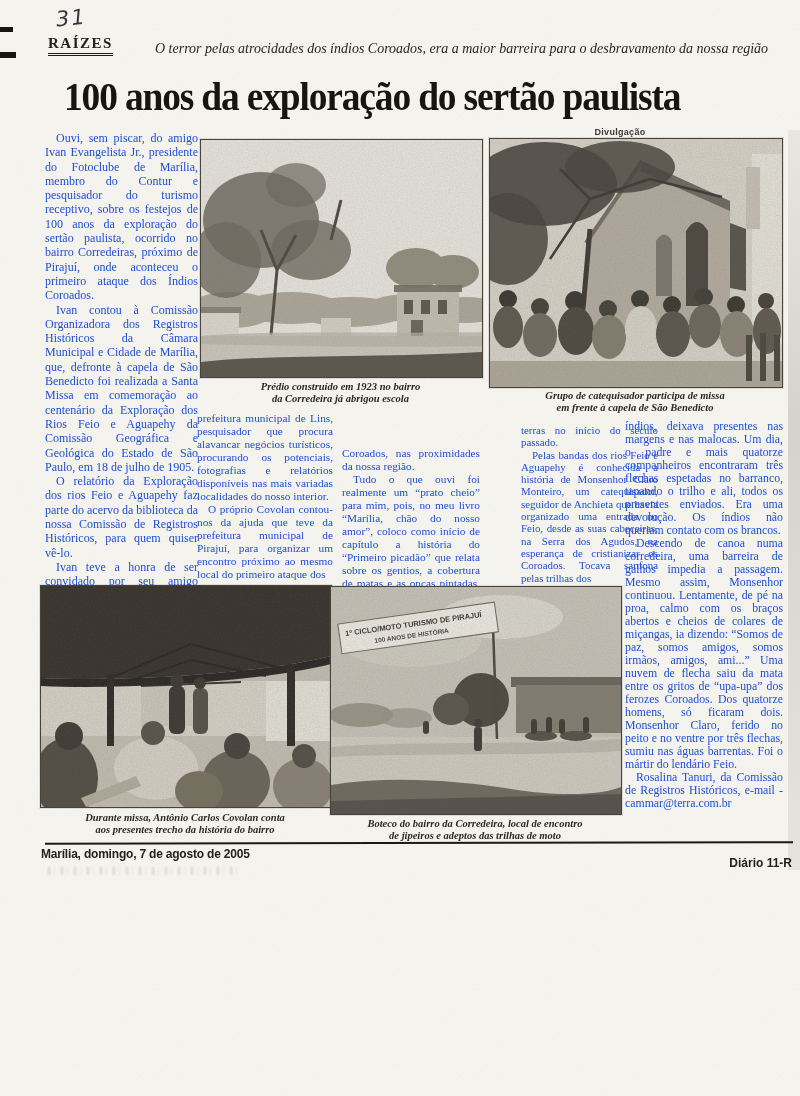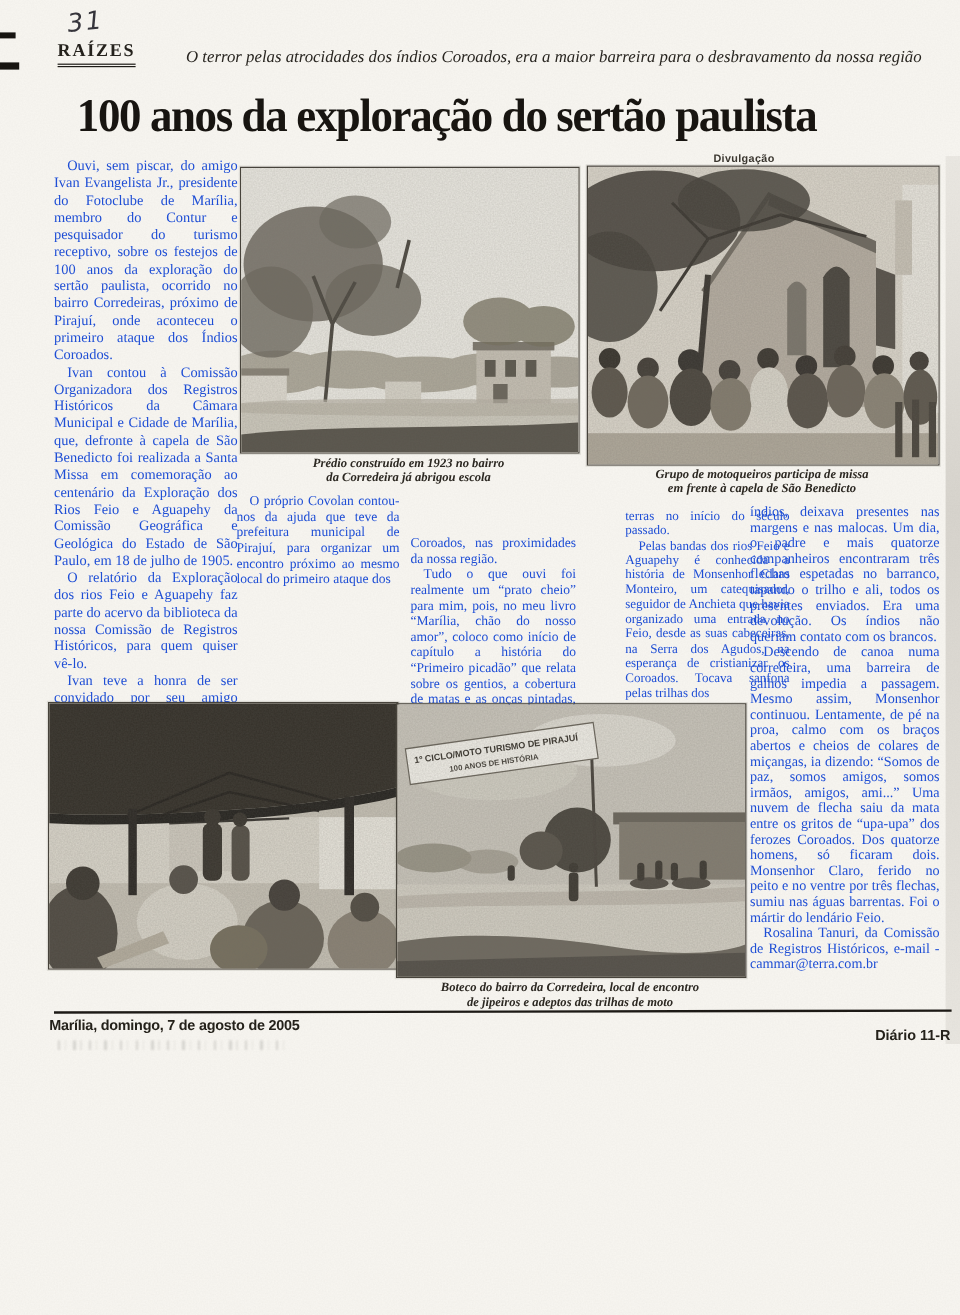--- a/index.html
+++ b/index.html
@@ -171,25 +171,26 @@
       </g>
       <g fill="#4b463e">
         <rect x="256" y="196" width="6" height="46"></rect>
           <rect x="270" y="194" width="6" height="48"></rect>
           <rect x="284" y="196" width="6" height="46"></rect>
       </g>
       <rect width="292" height="248" filter="url(#grain)" opacity="0.25"></rect>
     </svg>
   </div>
   <div class="caption cap-b">
-    <div>Grupo de motoqueiros participa de missa</div>
+    <div>Grupo de catequisador participa de missa</div>
     <div>em frente à capela de São Benedicto</div>
   </div>
 
   <div class="col col2">
+    <p class="cont">prefeitura municipal de Lins, pesquisador que procura alavancar negócios turísticos, procurando os potenciais, fotografias e relatórios disponíveis nas mais variadas localidades do nosso interior.</p>
     <p>O próprio Covolan contou-nos da ajuda que teve da prefeitura municipal de Pirajuí, para organizar um encontro próximo ao mesmo local do primeiro ataque dos</p>
   </div>
   <div class="col col3">
     <p class="cont">Coroados, nas proximidades da nossa região.</p>
     <p>Tudo o que ouvi foi realmente um “prato cheio” para mim, pois, no meu livro “Marília, chão do nosso amor”, coloco como início de capítulo a história do “Primeiro picadão” que relata sobre os gentios, a cobertura de matas e as onças pintadas, desencorajando qualquer um a explorar nas suas</p>
   </div>
   <div class="col col4">
     <p class="cont">terras no início do século passado.</p>
     <p>Pelas bandas dos rios Feio e Aguapehy é conhecida a história de Monsenhor Claro Monteiro, um catequisador, seguidor de Anchieta que havia organizado uma entrada no Feio, desde as suas cabeceiras, na Serra dos Agudos, na esperança de cristianizar os Coroados. Tocava sanfona pelas trilhas dos</p>
   </div>
@@ -227,20 +228,24 @@
           <circle cx="28" cy="150" r="14" fill="#3d3932"></circle>
         <ellipse cx="195" cy="196" rx="34" ry="32" fill="#6a6459"></ellipse>
           <circle cx="196" cy="160" r="13" fill="#45403a"></circle>
         <ellipse cx="262" cy="200" rx="30" ry="28" fill="#8b8376"></ellipse>
           <circle cx="263" cy="170" r="12" fill="#524d44"></circle>
         <ellipse cx="158" cy="205" rx="24" ry="20" fill="#77705f"></ellipse>
       </g>
       <path d="M40 212 L95 190 L100 200 L45 221 Z" fill="#b5ae9f"></path>
       <rect width="290" height="221" filter="url(#grain)" opacity="0.26"></rect>
     </svg>
+  </div>
+  <div class="caption cap-c">
+    <div>Durante missa, Antônio Carlos Covolan conta</div>
+    <div>aos presentes trecho da história do bairro</div>
   </div>
 
   <div class="photo photo-d">
     <svg viewBox="0 0 290 227" preserveAspectRatio="none">
       <rect width="290" height="227" fill="#c9c5bb"></rect>
       <ellipse cx="170" cy="30" rx="62" ry="22" fill="#dfdcd4" opacity=".9"></ellipse>
       <ellipse cx="80" cy="55" rx="70" ry="25" fill="#d3cfc5" opacity=".8"></ellipse>
       <rect y="150" width="290" height="77" fill="#d2cec3"></rect>
       <path d="M0 160 C80 154 200 158 290 152 L290 164 C200 169 80 166 0 170 Z" fill="#b4aea1" opacity=".6"></path>
       <rect x="180" y="90" width="110" height="10" fill="#6b665c"></rect>

